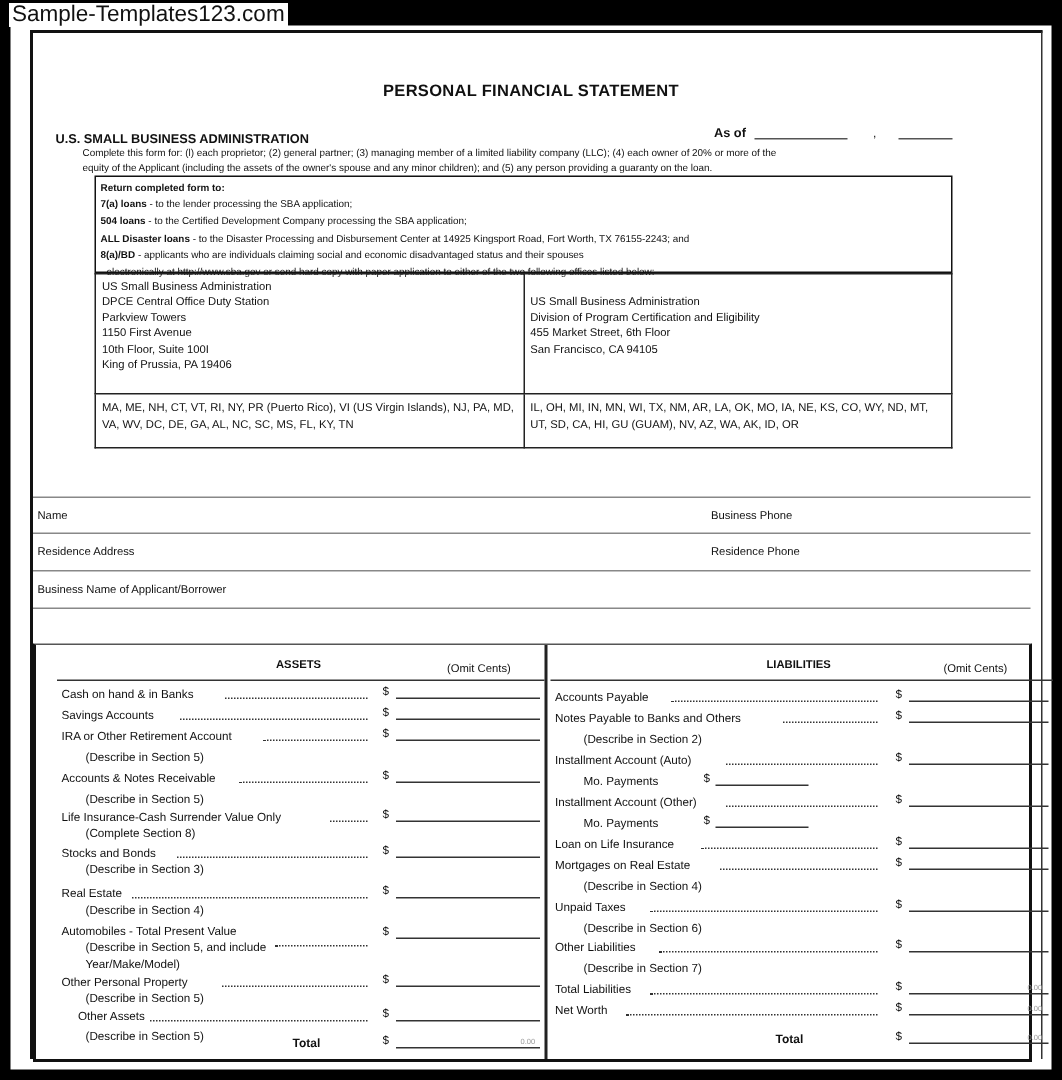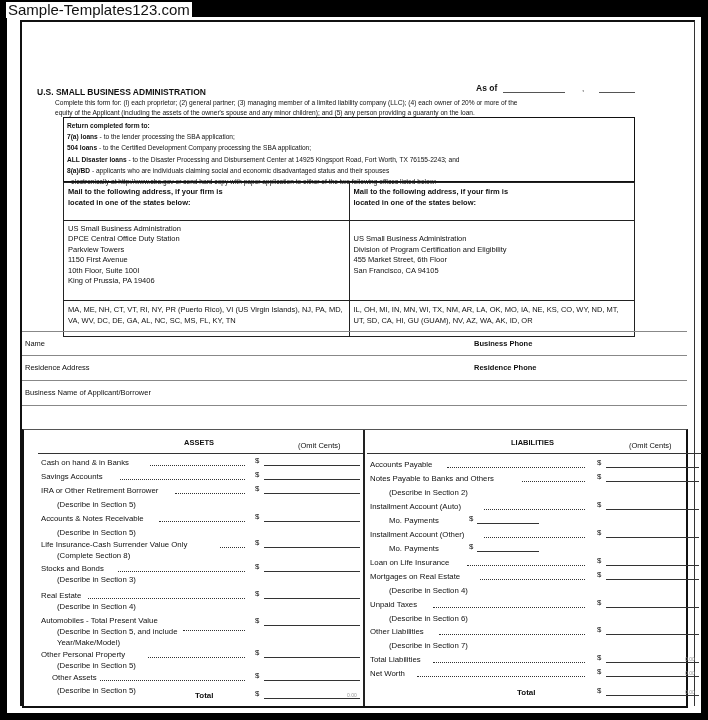--- a/index.html
+++ b/index.html
@@ -24,21 +24,21 @@
 
   .addr-table { position: absolute; left: 56px; top: 165px; width: 572px; border: 1.5px solid #111; border-top: 1px solid #111; border-collapse: collapse; font-size: 7.5px; }
   .addr-table td { border: 1px solid #222; vertical-align: top; padding: 3px 4px; width: 50%; }
   .addr-head { height: 38px; font-weight: bold; line-height: 11px; }
   .addr-body { height: 80px; line-height: 10.4px; margin-top: 37px; }
   .addr-states { height: 36px; line-height: 11px; }
 
   .info-rows { position: absolute; left: 15px; top: 314px; width: 665px; text-align: right; }
   .info-row { position: relative; height: 25px; border-bottom: 1px solid #888; font-size: 7.5px; }
   .info-row .lbl { position: absolute; left: 3px; top: 7px; }
-  .info-row .lbl-r { position: absolute; left: 452px; top: 7px; font-weight: bold; }
+  .info-row .lbl-r { position: absolute; left: 452px; top: 7px; }
   .info-row.top-border { border-top: 1px solid #888; }
 
   .fin { position: absolute; left: 15px; top: 412px; width: 666px; height: 279px; border: 2px solid #111; border-top: 1px solid #555; }
   .col { position: absolute; top: 0; height: 100%; margin-left: 14px; }
   .col.left { left: 0; width: 327px; border-right: 2px solid #222; }
   .col.right { left: 329px; width: 335px; }
   .col-head { position: relative; height: 24px; border-bottom: 1px solid #333; font-size: 7.5px; }
   .col-head .h { position: absolute; top: 8px; font-weight: bold; }
   .col-head .oc { position: absolute; top: 11px; }
 
@@ -51,20 +51,21 @@
   .total-lbl { position: absolute; font-size: 8px; font-weight: bold; }
 </style>
 </head>
 <body>
 
 <div class="watermark">Sample-Templates123.com</div>
 
 <div class="page">
   <div class="frame-outer"></div>
 
+  <div class="title">PERSONAL FINANCIAL STATEMENT</div>
   <div class="sba">U.S. SMALL BUSINESS ADMINISTRATION</div>
   <div class="asof">As of</div>
   <div class="asof-line1"></div>
   <div class="asof-dot">,</div>
   <div class="asof-line2"></div>
 
   <div class="intro">
     <div>Complete this form for: (l) each proprietor; (2) general partner; (3) managing member of a limited liability company (LLC); (4) each owner of 20% or  more of  the</div>
     <div>equity of the Applicant (including the assets of the owner's spouse and any minor children); and (5) any person providing a guaranty on the loan.</div>
   </div>
@@ -73,30 +74,20 @@
     <div><b>Return completed form to:</b></div>
     <div><b>7(a) loans</b><span> - to the lender processing the SBA application;</span></div>
     <div><b>504 loans</b><span> - to the Certified Development Company processing the SBA application;</span></div>
     <div><b>ALL Disaster loans</b><span> - to the Disaster Processing and Disbursement Center at 14925 Kingsport Road, Fort Worth, TX 76155-2243; and</span></div>
     <div><b>8(a)/BD</b><span> - applicants who are individuals claiming social and economic disadvantaged status and their spouses</span></div>
     <div><span>- electronically at http://www.sba.gov or send hard copy with paper application to either of the two following offices listed below:</span></div>
   </div>
 
   <table class="addr-table">
     <tbody>
-        <tr>
-      <td class="addr-head">
-        <div>Mail to the following address, if your firm is</div>
-            <div>located in one of the states below:</div>
-      </td>
-      <td class="addr-head">
-        <div>Mail to the following address, if your firm is</div>
-            <div>located in one of the states below:</div>
-      </td>
-    </tr>
     <tr>
       <td class="addr-body">
         <div>US Small Business Administration</div>
             <div>DPCE Central Office Duty Station</div>
             <div>Parkview Towers</div>
             <div>1150 First Avenue</div>
             <div>10th Floor, Suite 100I</div>
             <div>King of Prussia, PA 19406</div>
       </td>
       <td class="addr-body">
@@ -139,21 +130,21 @@
       <span class="item" style="left:3px;top:28px">Cash on hand &amp; in Banks</span>
       <span class="dots" style="left:112px;top:35px;width:95px"></span>
       <span class="dollar" style="left:217px;top:26px">$</span>
       <span class="line" style="left:226px;top:35px;width:96px"></span>
 
       <span class="item" style="left:3px;top:42px">Savings Accounts</span>
       <span class="dots" style="left:82px;top:49px;width:125px"></span>
       <span class="dollar" style="left:217px;top:40px">$</span>
       <span class="line" style="left:226px;top:49px;width:96px"></span>
 
-      <span class="item" style="left:3px;top:56px">IRA or Other Retirement Borrower</span>
+      <span class="item" style="left:3px;top:56px">IRA or Other Retirement Account</span>
       <span class="dots" style="left:137px;top:63px;width:70px"></span>
       <span class="dollar" style="left:217px;top:54px">$</span>
       <span class="line" style="left:226px;top:63px;width:96px"></span>
       <span class="sub" style="left:19px;top:70px">(Describe in Section 5)</span>
 
       <span class="item" style="left:3px;top:84px">Accounts &amp; Notes Receivable</span>
       <span class="dots" style="left:121px;top:91px;width:86px"></span>
       <span class="dollar" style="left:217px;top:82px">$</span>
       <span class="line" style="left:226px;top:91px;width:96px"></span>
       <span class="sub" style="left:19px;top:98px">(Describe in Section 5)</span>

